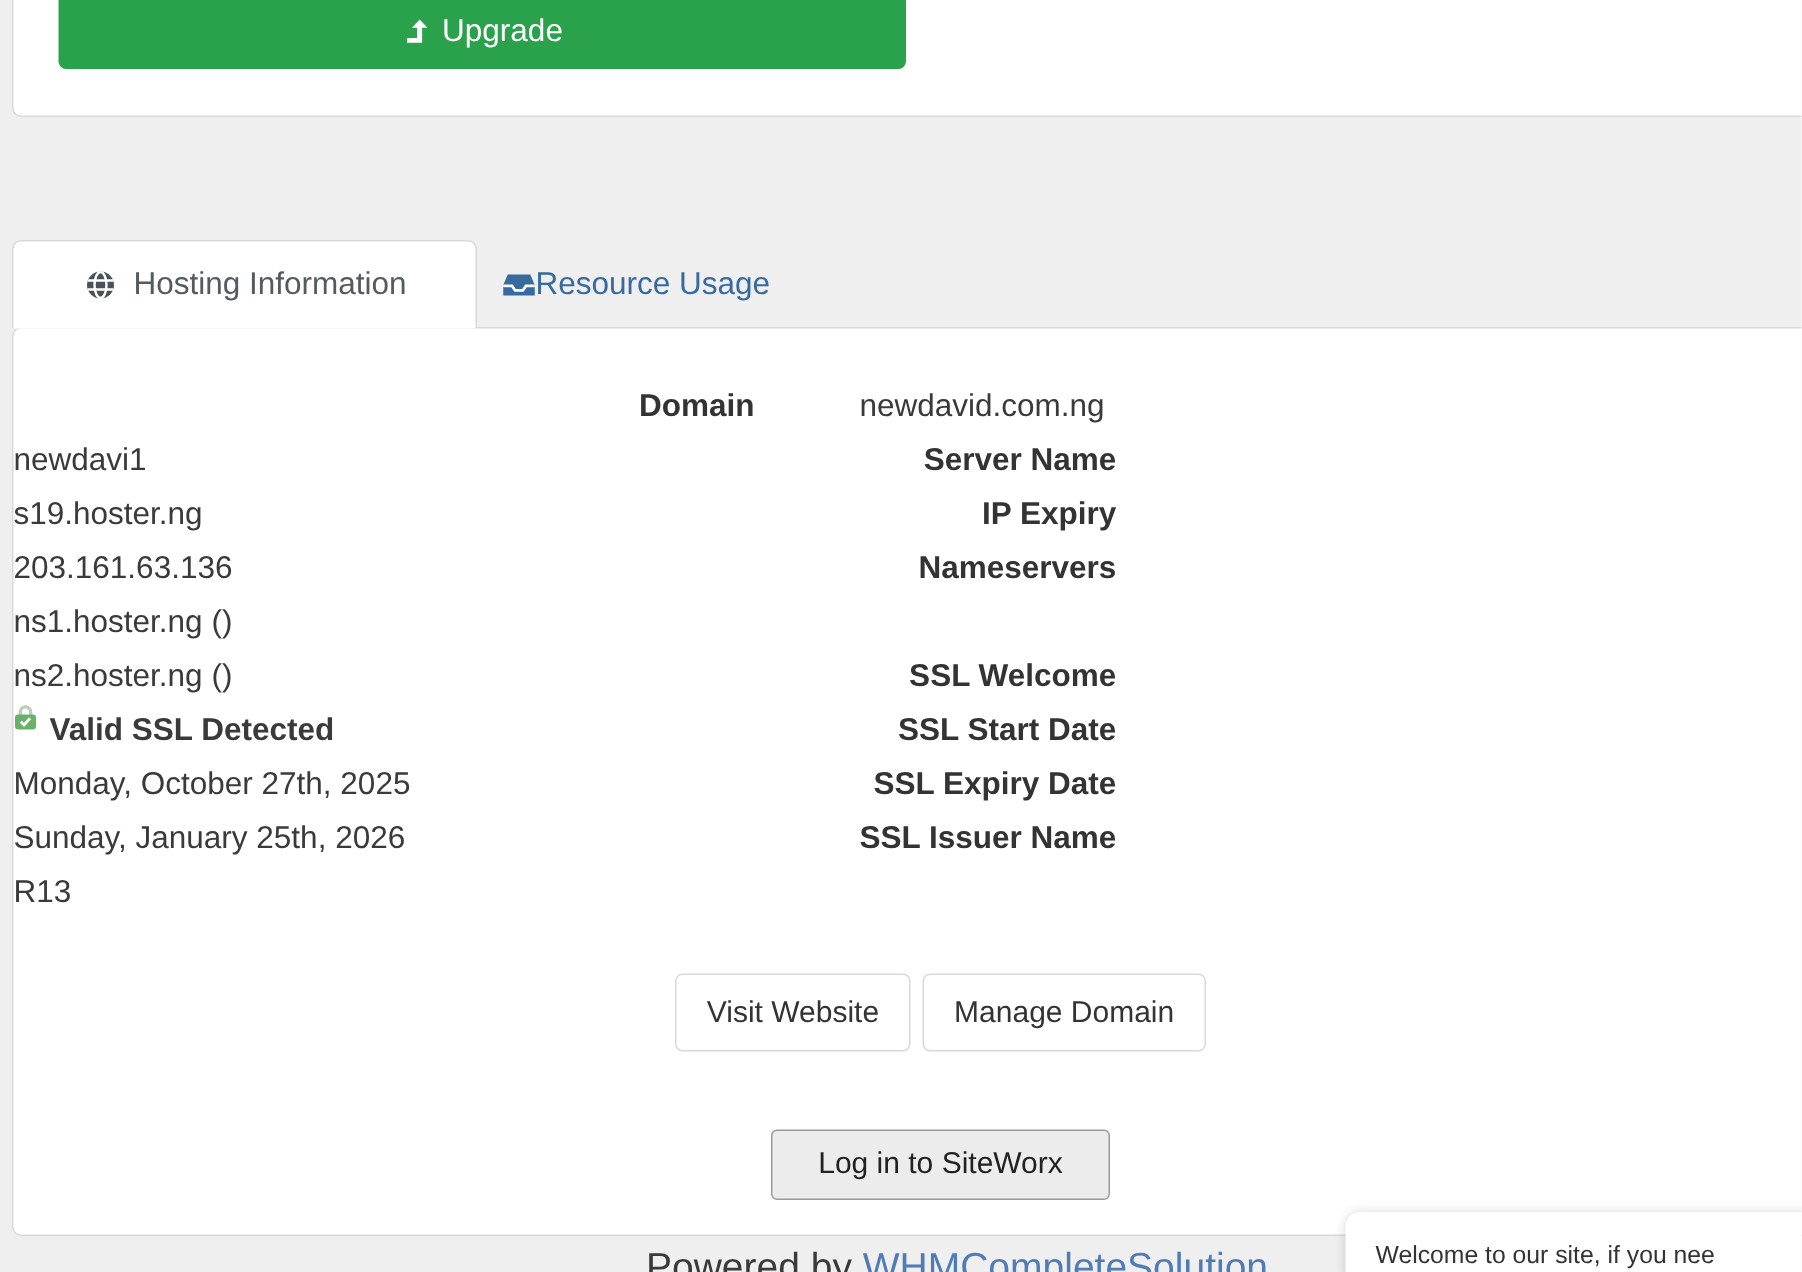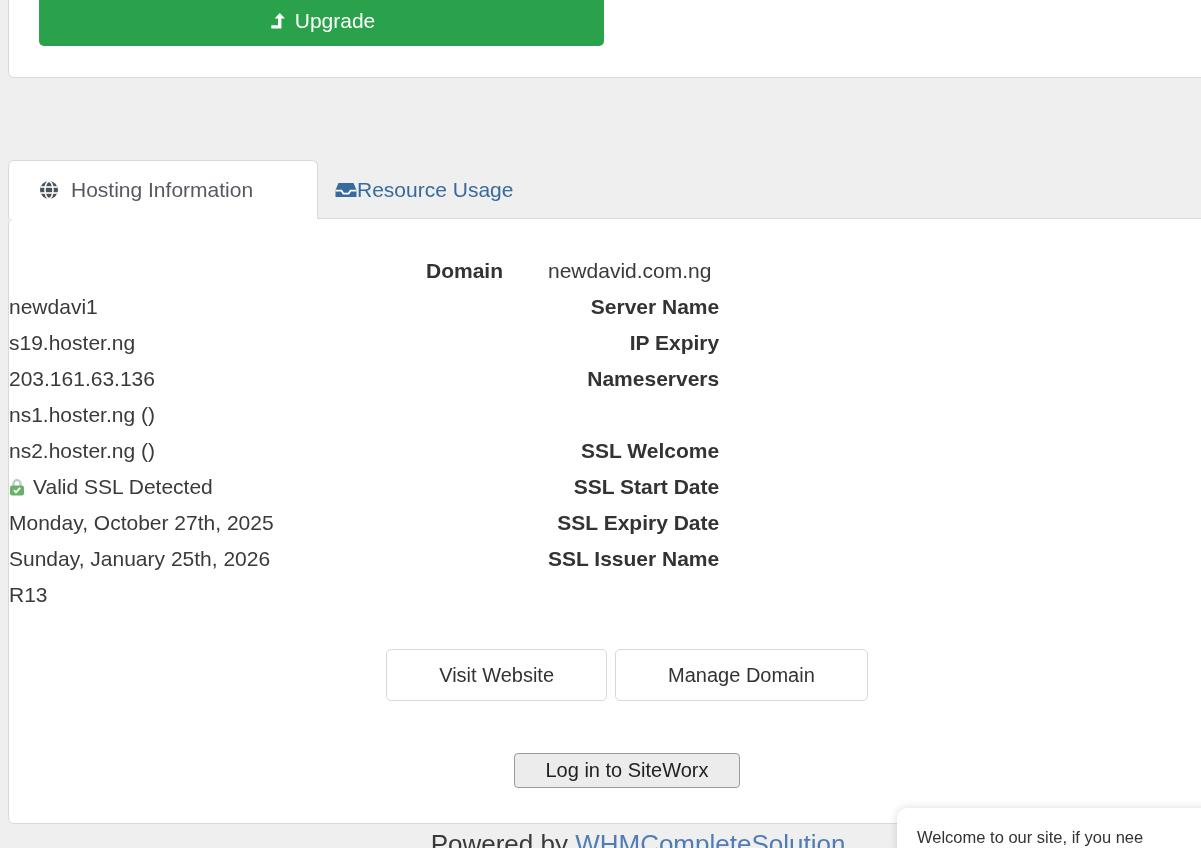--- a/index.html
+++ b/index.html
@@ -36,21 +36,21 @@
   .tabbar {
     position: absolute; left: 8px; top: 160px; height: 59px;
     display: flex; align-items: stretch; z-index: 2;
   }
   .tab-active {
     width: 310px; box-sizing: border-box;
     background: #fff;
     border: 1px solid #d9d9d9; border-bottom: none;
     border-radius: 6px 6px 0 0;
     display: flex; align-items: center; gap: 12px;
-    padding-left: 30px;
+    padding-left: 48px;
     font-size: 21px; color: #555a60;
     cursor: default;
   }
   .tab-inactive {
     display: flex; align-items: center; gap: 0;
     padding: 0 17px;
     font-size: 21px; color: #376a9f;
     cursor: pointer;
   }
   
@@ -59,43 +59,43 @@
     background: #fff;
     border: 1px solid #d9d9d9;
     border-radius: 6px;
     box-sizing: border-box;
     z-index: 1;
   }
   .details {
     position: absolute; left: 0; top: 34px;
     display: grid;
     grid-template-columns: 494px auto;
-    column-gap: 45px;
+    column-gap: 70px;
     font-size: 21px; line-height: 36px;
   }
   .dl { text-align: right; font-weight: 700; color: #333; }
   .dv { color: #3a3a3a; white-space: nowrap; }
-  .dv-ssl { display: flex; align-items: center; gap: 8px; }
+  .dv-ssl { display: flex; align-items: flex-start; gap: 8px; font-weight: bold; }
   
   .actions-row {
     position: absolute; top: 430px; left: 0; width: 1236px;
     display: flex; justify-content: center; gap: 8px;
   }
   .btn-outline {
-    height: 52px; padding: 0 52px;
+    height: 52px; padding: 0 20px;
     background: #fff; border: 1px solid #d9d9d9; border-radius: 5px;
     font-size: 20px; font-family: inherit; color: #333;
     cursor: pointer;
   }
   .siteworx-row {
     position: absolute; top: 534px; left: 0; width: 1236px;
     text-align: center;
   }
   .btn-default {
-    height: 35px; padding: 0 30px;
+    height: 47px; padding: 0 30px;
     background: #ececec; border: 1px solid #9a9a9a; border-radius: 4px;
     font-size: 20px; font-family: inherit; color: #222;
     cursor: pointer;
   }
   
   .footer {
     position: absolute; top: 829px; left: 8px; width: 1260px;
     text-align: center;
     font-size: 26px; color: #3a3a3a;
   }

